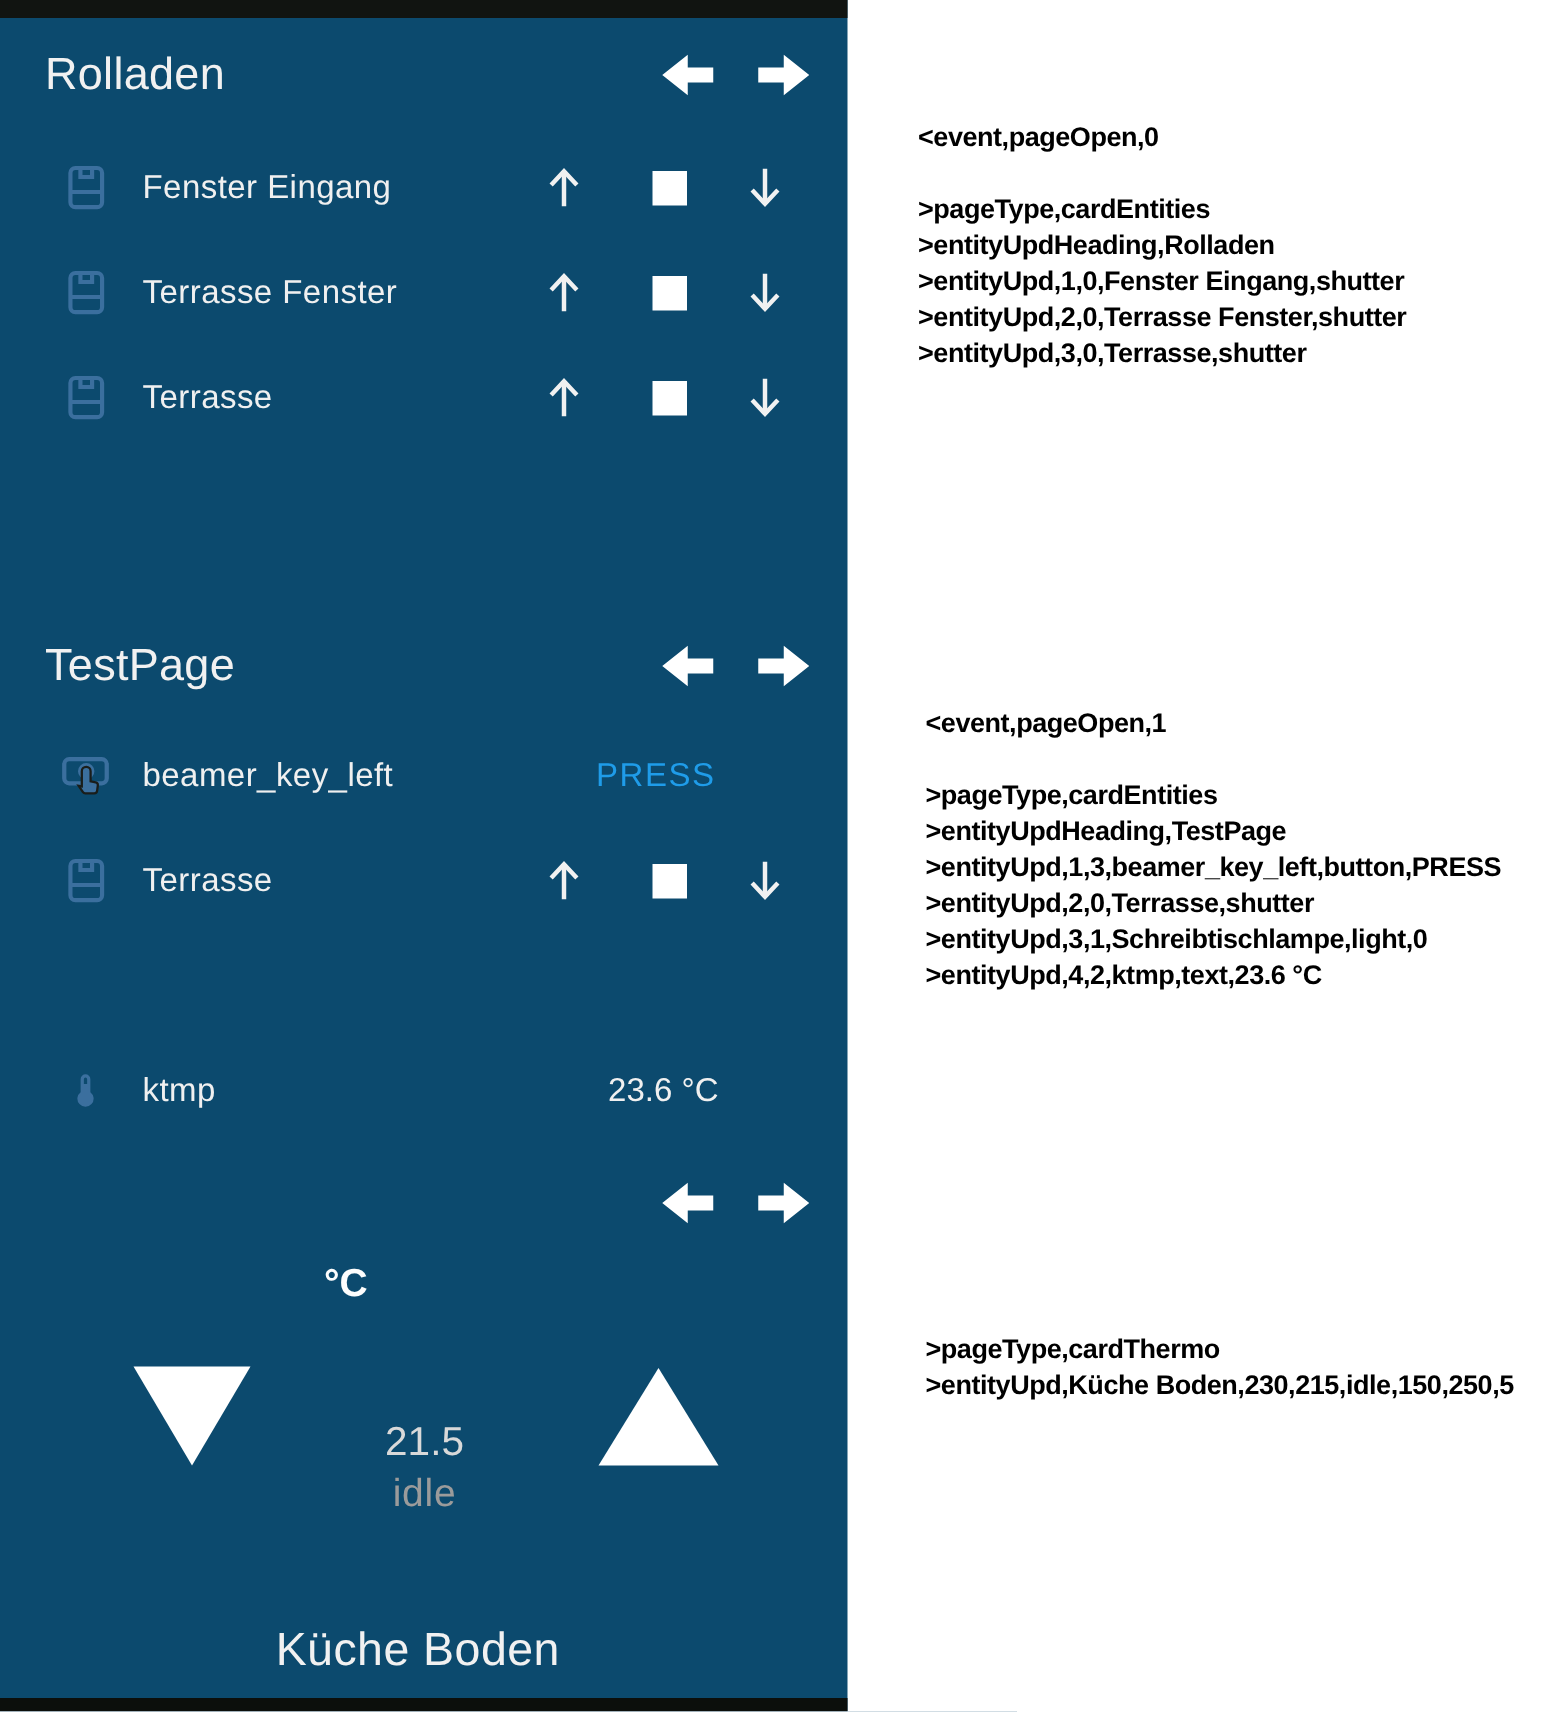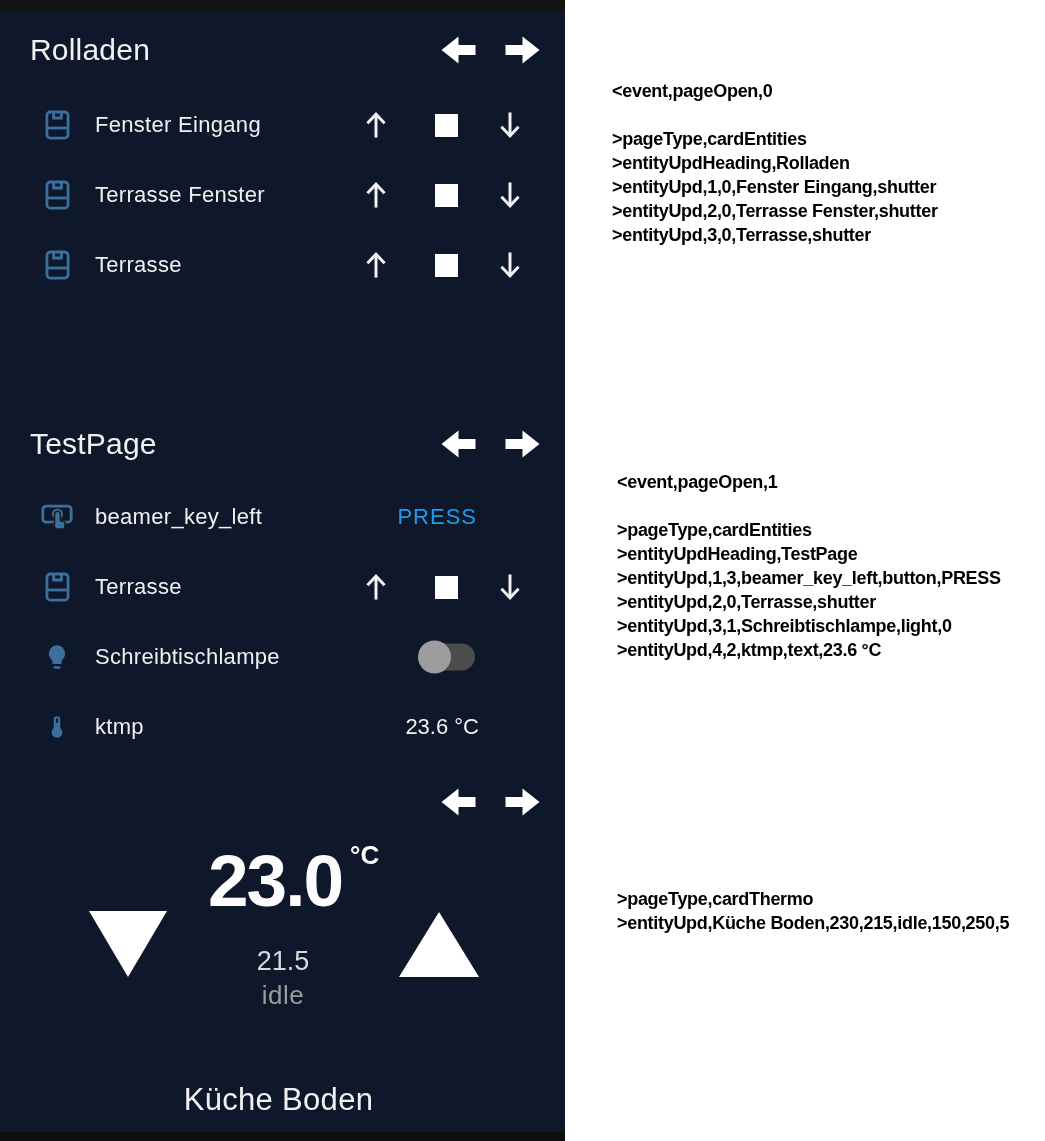--- a/index.html
+++ b/index.html
@@ -1,21 +1,21 @@
 <!DOCTYPE html>
 <html><head>
 <meta charset="utf-8">
 <style>
   * { margin:0; padding:0; box-sizing:border-box; }
   html,body { width:1045px; height:1141px; background:#ffffff;
     font-family:"Liberation Sans","DejaVu Sans",sans-serif; }
   .stage { position:relative; width:1045px; height:1141px; overflow:hidden; background:#fff; }
 
   
-  .panel { position:absolute; left:0; top:0; width:565px; height:1141px; background:#0f172a; }
+  .panel { position:absolute; left:0; top:0; width:565px; height:1141px; background:#0c4a6e; }
   .edge-top { position:absolute; left:0; top:0; width:565px; height:12px; background:#111411; }
   .edge-bottom { position:absolute; left:0; bottom:0; width:565px; height:9px; background:#0c0f0c; }
 
   .card-heading { position:absolute; left:30px; color:#f1f1f1; font-size:30px; line-height:36px; font-weight:500; letter-spacing:.2px; }
 
   .nav-arrow { position:absolute; width:37px; height:34px; cursor:pointer; }
   .nav-arrow svg { width:100%; height:100%; display:block; }
 
   .row { position:absolute; left:0; width:511px; height:70px; }
   .row .e-icon { position:absolute; left:40px; top:50%; transform:translateY(-50%); width:34px; height:36px; display:flex; align-items:center; justify-content:center; }
@@ -185,32 +185,20 @@
       <span class="ctl ctl-stop">
           <span class="stop-square"></span>
         </span>
       <span class="ctl ctl-down">
   <svg viewBox="0 0 22 28" width="26" height="32" fill="none" stroke="#f1f1f1" stroke-width="2.6">
     <line x1="11" y1="3" x2="11" y2="23"></line>
     <polyline points="3.5,15.5 11,23.5 18.5,15.5"></polyline>
   </svg>
 </span>
     </div>
-    <div class="row" style="top:622px">
-      <span class="e-icon">
-        <svg viewBox="0 0 24 24" width="28" height="28">
-          <path fill="#3b6f9e" d="M12,2A7,7 0 0,1 19,9C19,11.38 17.81,13.47 16,14.74V17A1,1 0 0,1 15,18H9A1,1 0 0,1 8,17V14.74C6.19,13.47 5,11.38 5,9A7,7 0 0,1 12,2M9,21V20H15V21A1,1 0 0,1 14,22H10A1,1 0 0,1 9,21Z"></path>
-        </svg>
-      </span>
-      <span class="e-label">Schreibtischlampe</span>
-      <span class="toggle">
-        <span class="track"></span>
-        <span class="knob"></span>
-      </span>
-    </div>
     <div class="row" style="top:692px">
       <span class="e-icon">
         <svg viewBox="0 0 24 24" width="26" height="26">
           <path fill="#3b6f9e" d="M15,13V5A3,3 0 0,0 9,5V13A5,5 0 1,0 15,13M12,4A1,1 0 0,1 13,5V8H11V5A1,1 0 0,1 12,4Z"></path>
         </svg>
       </span>
       <span class="e-label">ktmp</span>
       <span class="text-value">23.6 °C</span>
     </div>
 
@@ -219,21 +207,20 @@
           <polygon fill="#ffffff" points="25,8.5 13,8.5 13,2.5 1,12 13,21.5 13,15.5 25,15.5"></polygon>
         </svg>
 </div>
     <div class="nav-arrow" style="left:504px; top:785px">
   <svg viewBox="0 0 26 24">
           <polygon fill="#ffffff" points="1,8.5 13,8.5 13,2.5 25,12 13,21.5 13,15.5 1,15.5"></polygon>
         </svg>
 </div>
 
     <div class="thermo-temp">
-      <span class="big">23.0</span>
       <span class="unit">°C</span>
     </div>
 
     <div class="tri" style="left:88px; top:910px">
       <svg width="80" height="68" viewBox="0 0 80 68">
           <polygon fill="#ffffff" points="1,1 79,1 40,67"></polygon>
         </svg>
     </div>
     <div class="tri" style="left:398px; top:911px">
       <svg width="82" height="67" viewBox="0 0 82 67">

